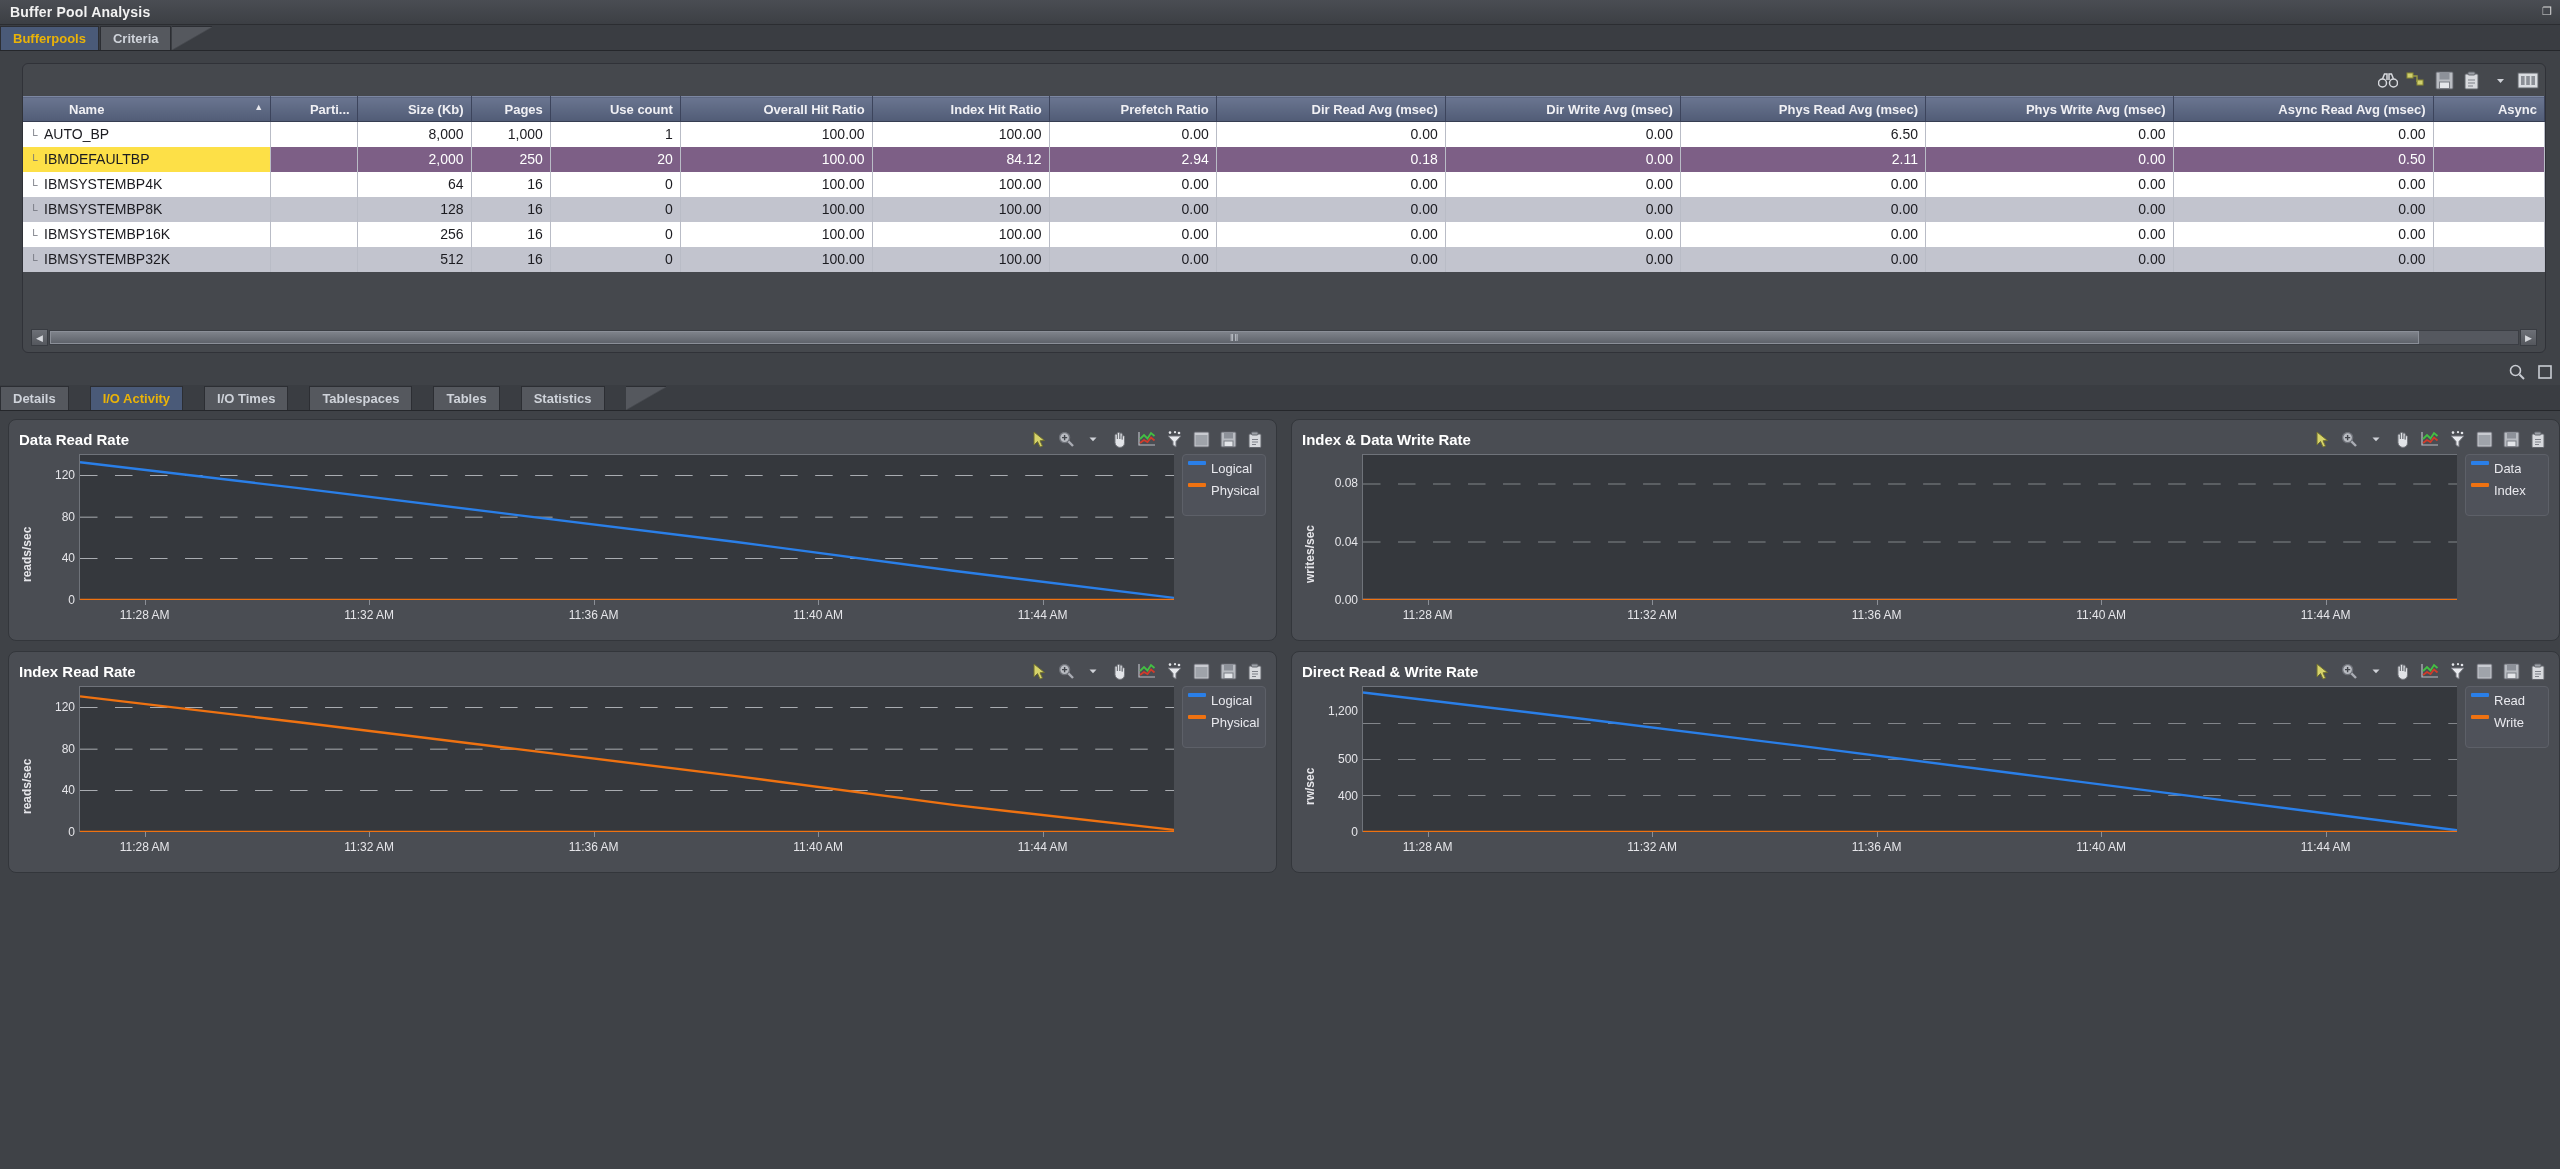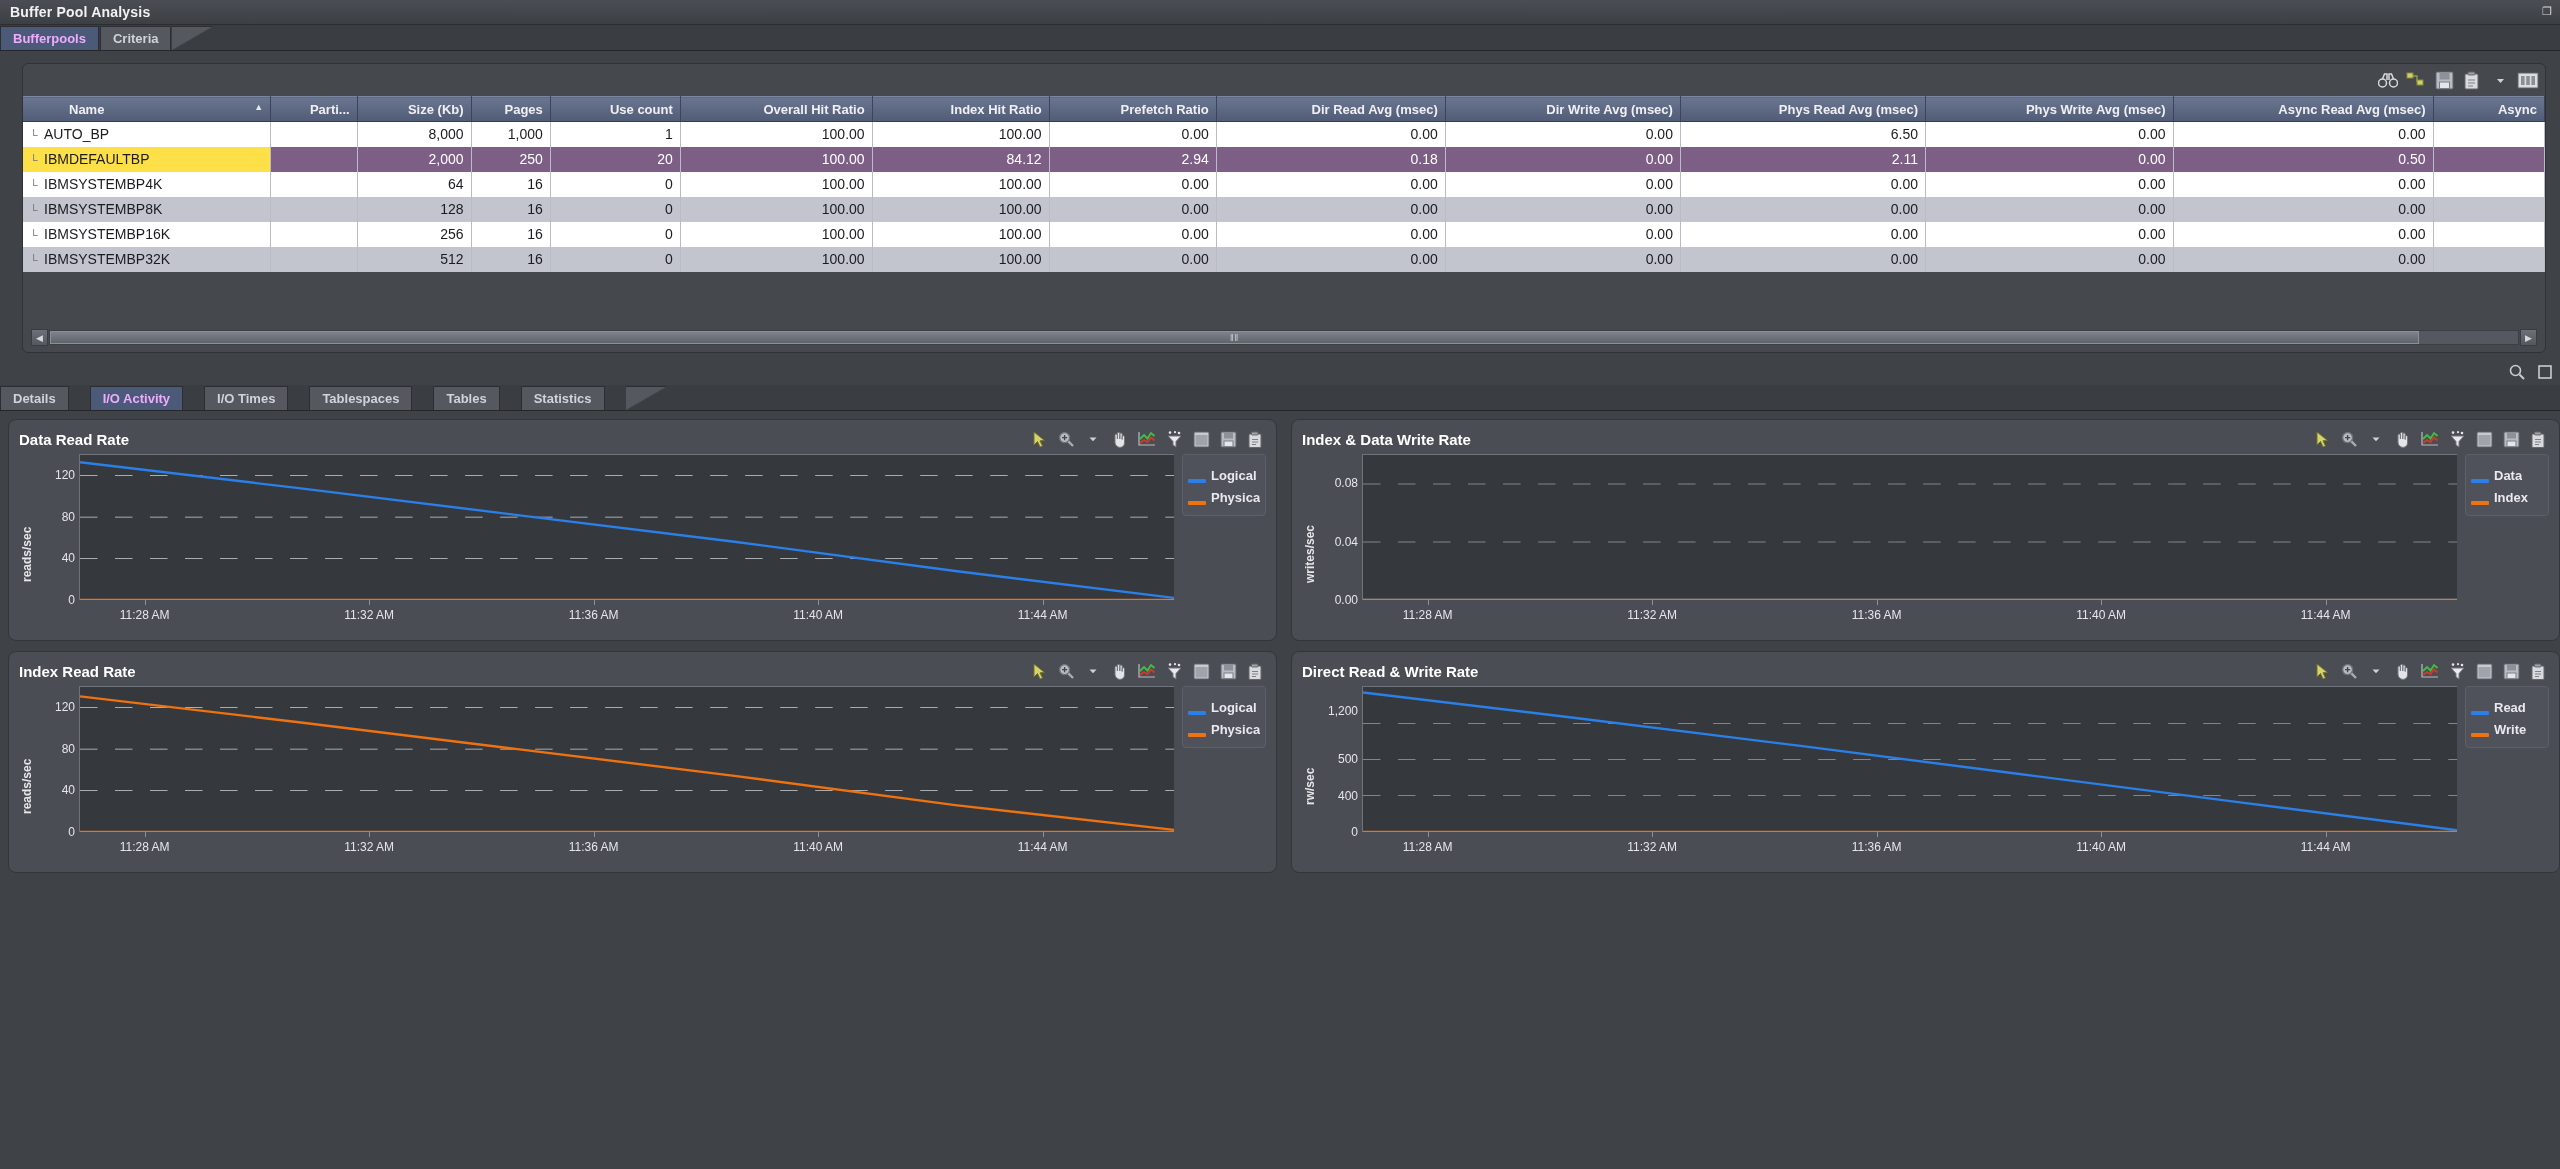--- a/index.html
+++ b/index.html
@@ -46,21 +46,21 @@
     display: flex; align-items: center;
     font-size: 13px; font-weight: bold;
     color: #cfd3da;
     background: #55585e;
     border: 1px solid #2c2e33;
     border-bottom: none;
     margin-right: 1px;
   }
   .tab.active {
     background: #4a5a78;
-    color: #f0abfc;
+    color: #eab308;
   }
   .tab-tail {
     width: 40px; height: 24px;
     background: linear-gradient(to bottom right, #55585e 48%, #3a3d42 52%);
     border-top: 1px solid #2c2e33;
   }
 
   
   .grid-panel {
     margin: 12px 14px 0 22px;
@@ -236,21 +236,21 @@
     position: absolute; top: -4px; width: 1px; height: 5px; background: #8b8f96;
   }
   .legend {
     width: 84px; margin-left: 8px;
     background: #4f525a;
     border: 1px solid #5d6068;
     border-radius: 4px;
     padding: 6px 5px;
     height: 62px;
   }
-  .leg-row { display: flex; align-items: flex-end; gap: 5px; height: 22px; font-weight: bold; }
+  .leg-row { display: flex; align-items: flex-start; gap: 5px; height: 22px; }
   .leg-swatch { width: 18px; height: 4px; border-radius: 1px; flex: none; }
   .leg-text { font-size: 13px; color: #e9e9ee; white-space: nowrap; overflow: hidden; }
 </style>
 </head>
 <body>
 
 <div class="titlebar">
   <div class="title">Buffer Pool Analysis</div>
   <div class="win-btns">
     <div class="win-btn">❐</div>

